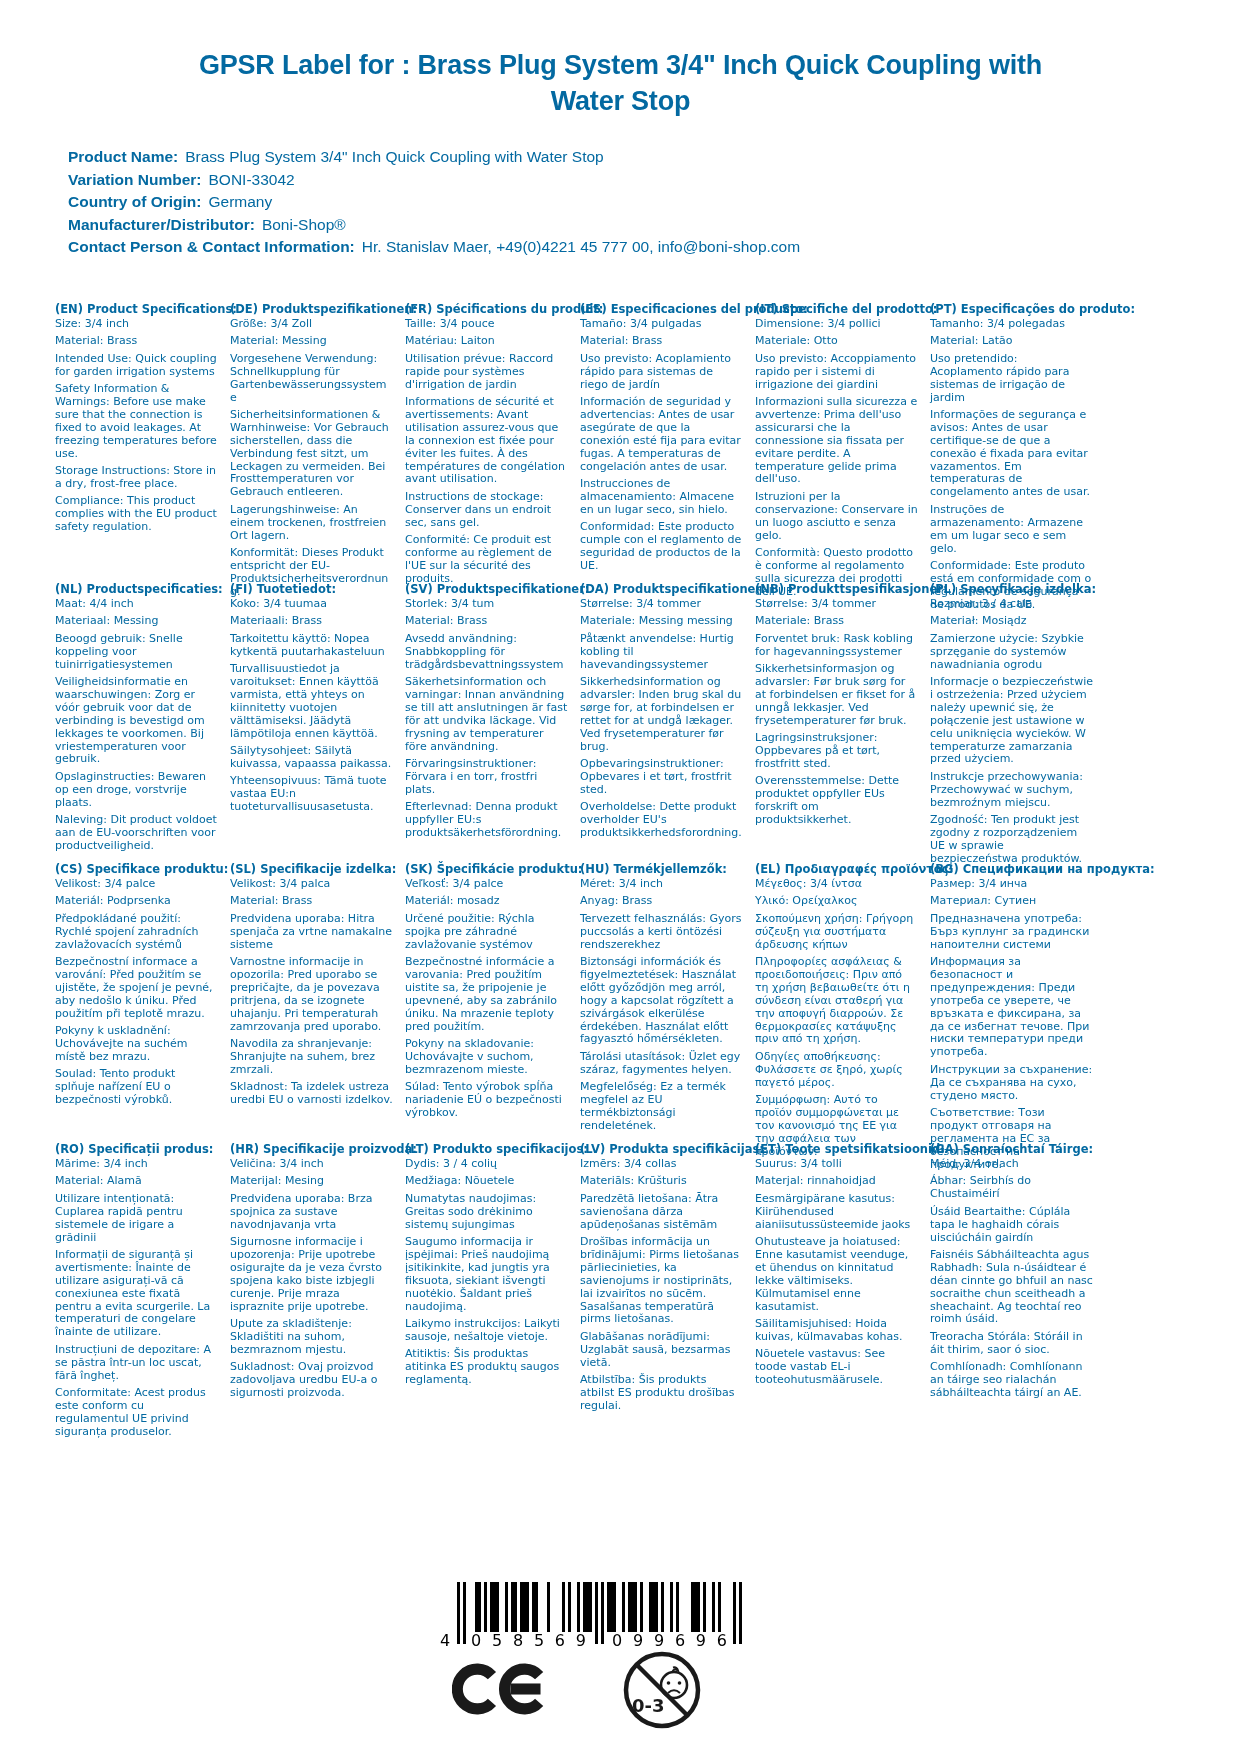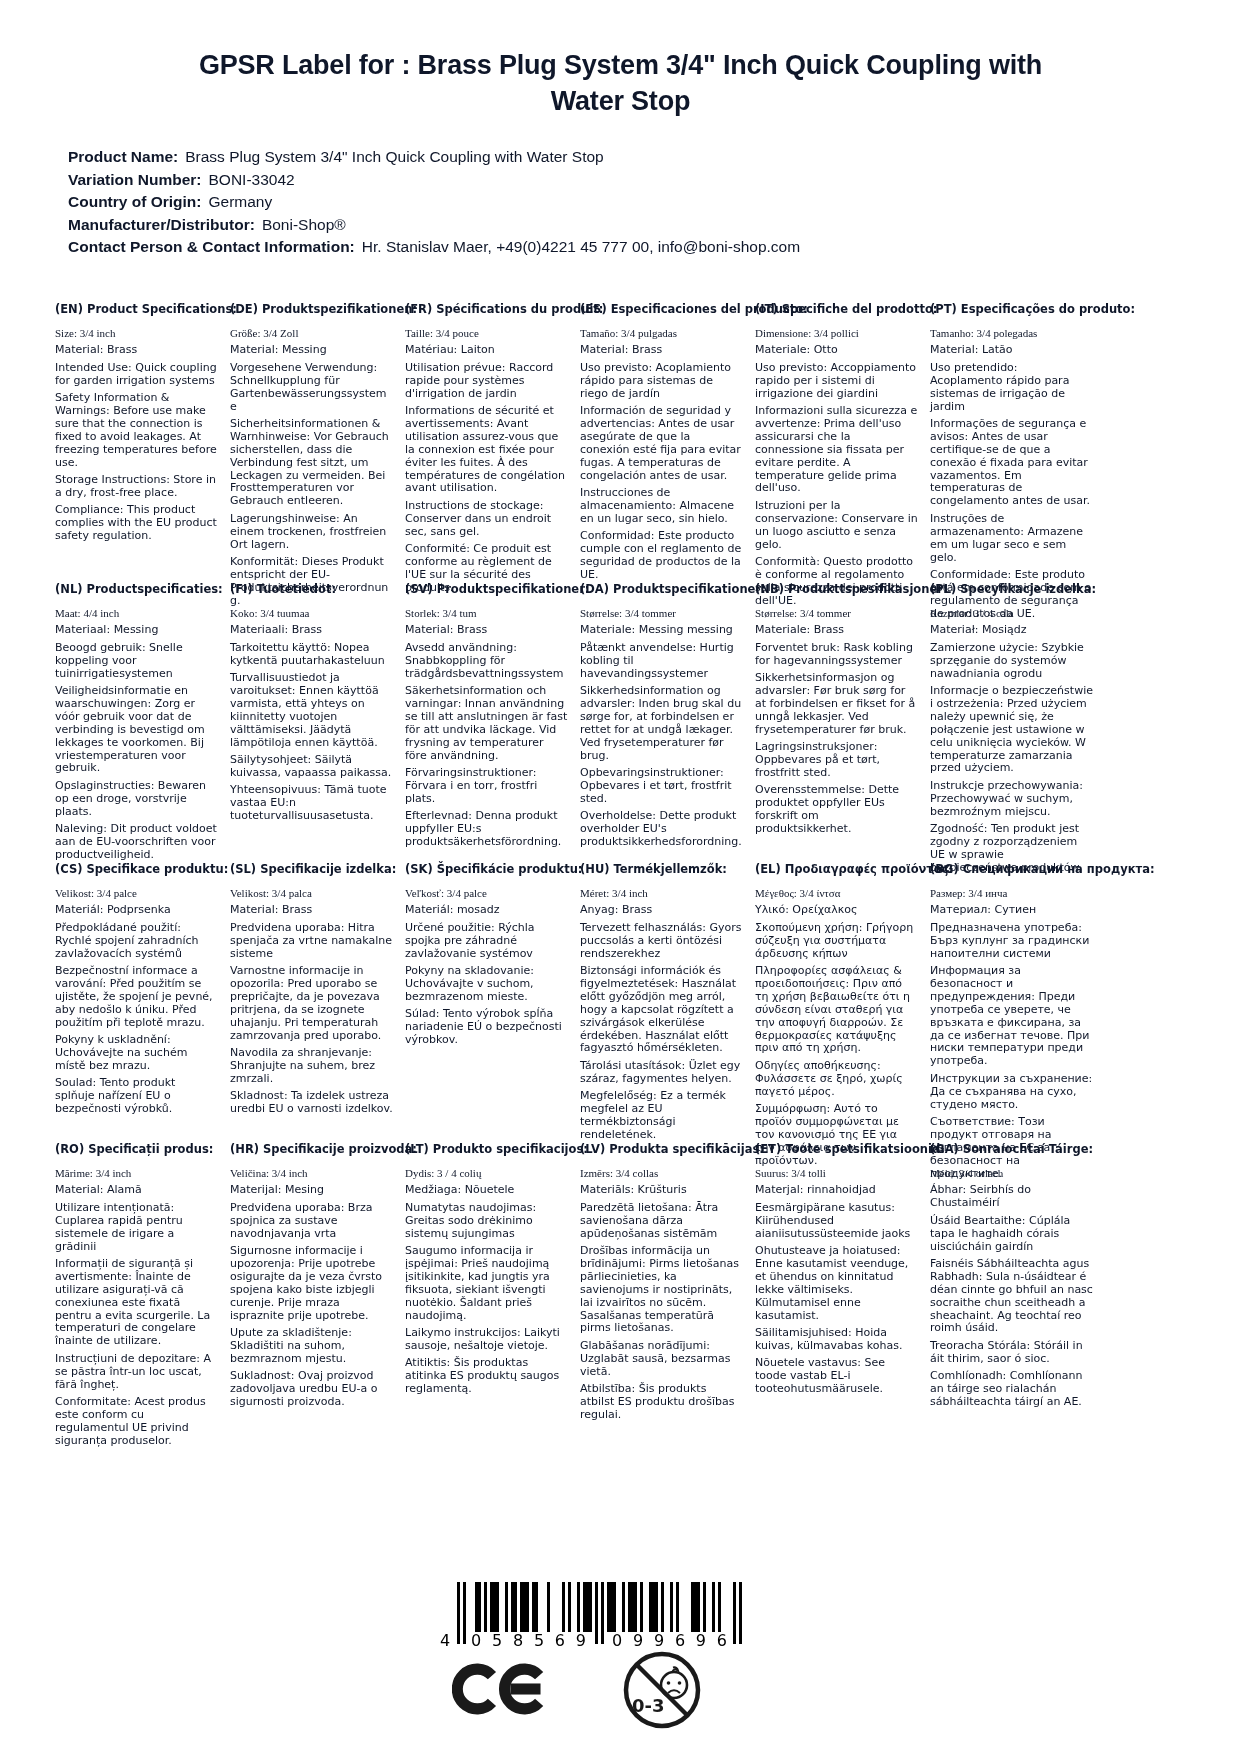--- a/index.html
+++ b/index.html
@@ -2,21 +2,21 @@
 <html><head>
 <meta charset="utf-8">
 <style>
   html,body{margin:0;padding:0;background:#888;}
   .page{
     position:relative;
     width:1241px;height:1754px;
     background:#ffffff;
     overflow:hidden;
     font-family:"DejaVu Sans",sans-serif;
-    color:#0f172a;
+    color:#0369a1;
   }
   .doc-title{
     position:absolute;
     top:48px;left:0;right:0;
     text-align:center;
   }
   .doc-title h1{
     display:inline-block;
     max-width:900px;
     margin:0;
@@ -49,21 +49,21 @@
     font-weight:bold;
     white-space:nowrap;
     line-height:13px;
   }
   .spec-cell p{
     margin:0 0 4.5px 0;
     font-size:11px;
     line-height:12.9px;
     overflow-wrap:break-word;
   }
-  .spec-cell p:first-of-type{margin-top:11px;font-family:Liberation Serif, serif;}
+  .spec-cell p:first-of-type{margin-top:2px;}
   .barcode{position:absolute;left:432px;top:1582px;}
   .ce-mark{position:absolute;left:452px;top:1661px;}
   .age-warning{position:absolute;left:622px;top:1650px;}
 </style>
 </head>
 <body>
 
 <div class="page">
 
   <div class="doc-title">
@@ -203,20 +203,21 @@
         <p>Predvidena uporaba: Hitra spenjača za vrtne namakalne sisteme</p>
         <p>Varnostne informacije in opozorila: Pred uporabo se prepričajte, da je povezava pritrjena, da se izognete uhajanju. Pri temperaturah zamrzovanja pred uporabo.</p>
         <p>Navodila za shranjevanje: Shranjujte na suhem, brez zmrzali.</p>
         <p>Skladnost: Ta izdelek ustreza uredbi EU o varnosti izdelkov.</p>
       </div>
       <div class="spec-cell">
         <h2>(SK) Špecifikácie produktu:</h2>
         <p>Veľkosť: 3/4 palce</p>
         <p>Materiál: mosadz</p>
         <p>Určené použitie: Rýchla spojka pre záhradné zavlažovanie systémov</p>
+        <p>Bezpečnostné informácie a varovania: Pred použitím uistite sa, že pripojenie je upevnené, aby sa zabránilo úniku. Na mrazenie teploty pred použitím.</p>
         <p>Pokyny na skladovanie: Uchovávajte v suchom, bezmrazenom mieste.</p>
         <p>Súlad: Tento výrobok spĺňa nariadenie EÚ o bezpečnosti výrobkov.</p>
       </div>
       <div class="spec-cell">
         <h2>(HU) Termékjellemzők:</h2>
         <p>Méret: 3/4 inch</p>
         <p>Anyag: Brass</p>
         <p>Tervezett felhasználás: Gyors puccsolás a kerti öntözési rendszerekhez</p>
         <p>Biztonsági információk és figyelmeztetések: Használat előtt győződjön meg arról, hogy a kapcsolat rögzített a szivárgások elkerülése érdekében. Használat előtt fagyasztó hőmérsékleten.</p>
         <p>Tárolási utasítások: Üzlet egy száraz, fagymentes helyen.</p>

